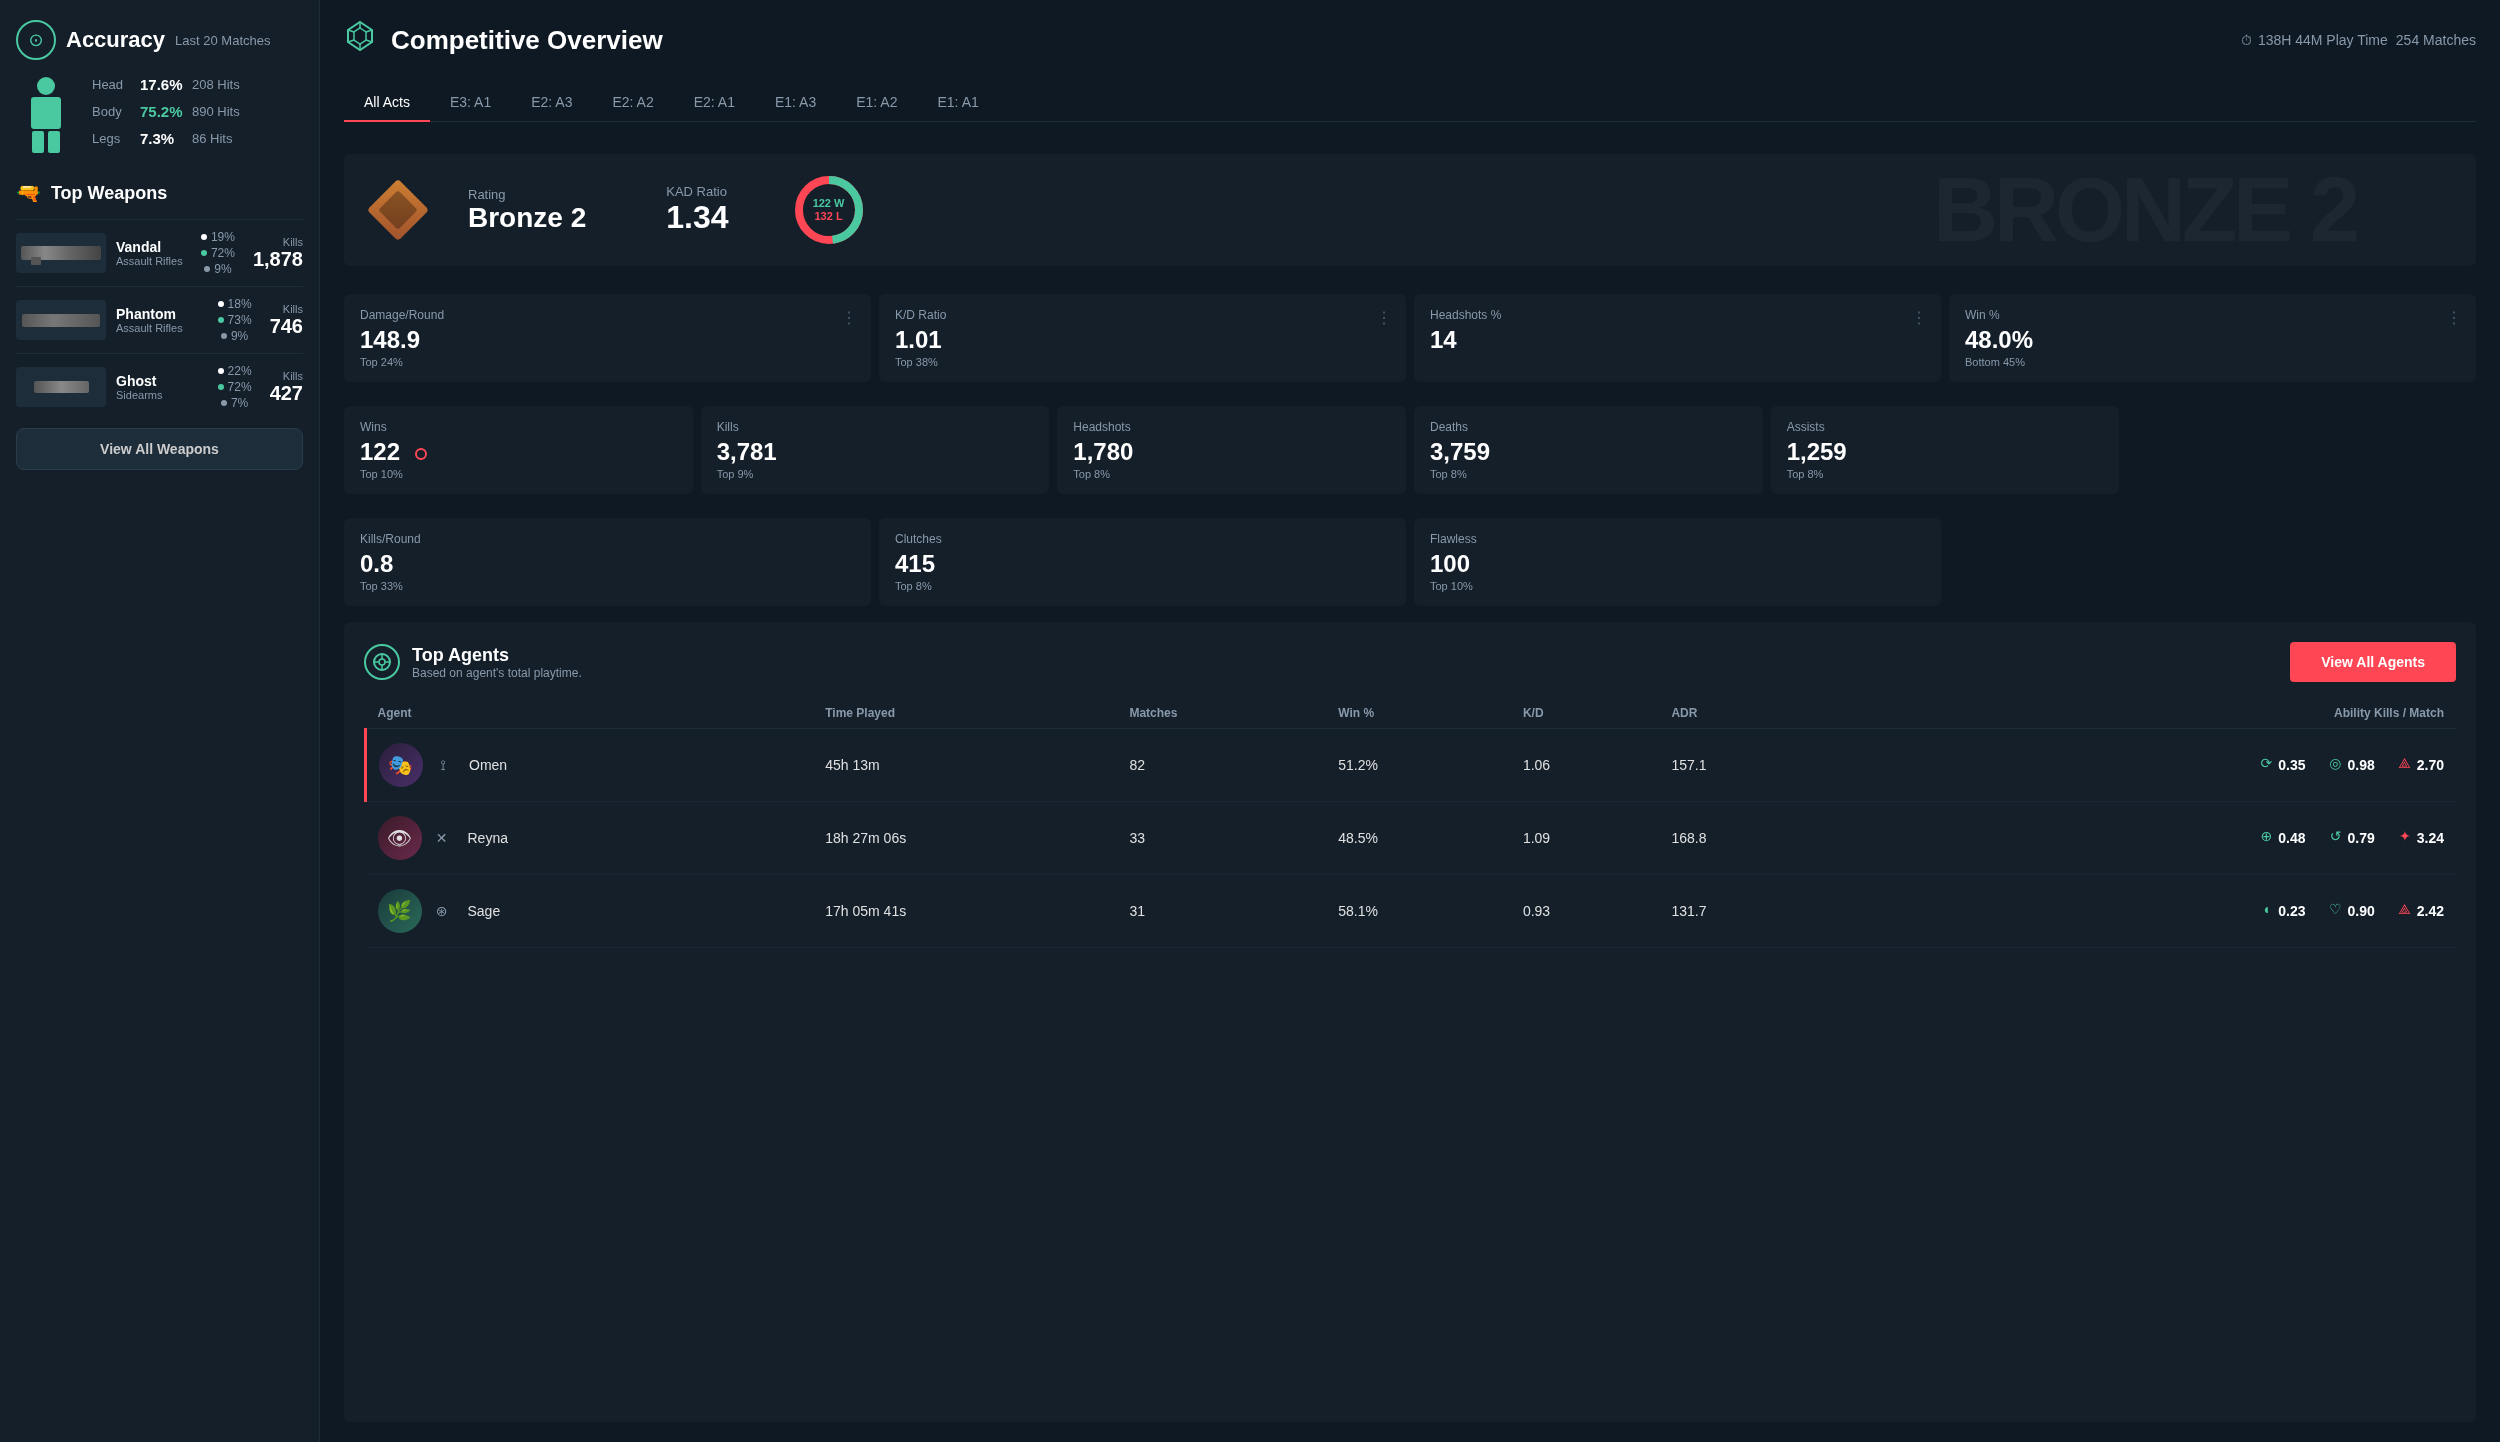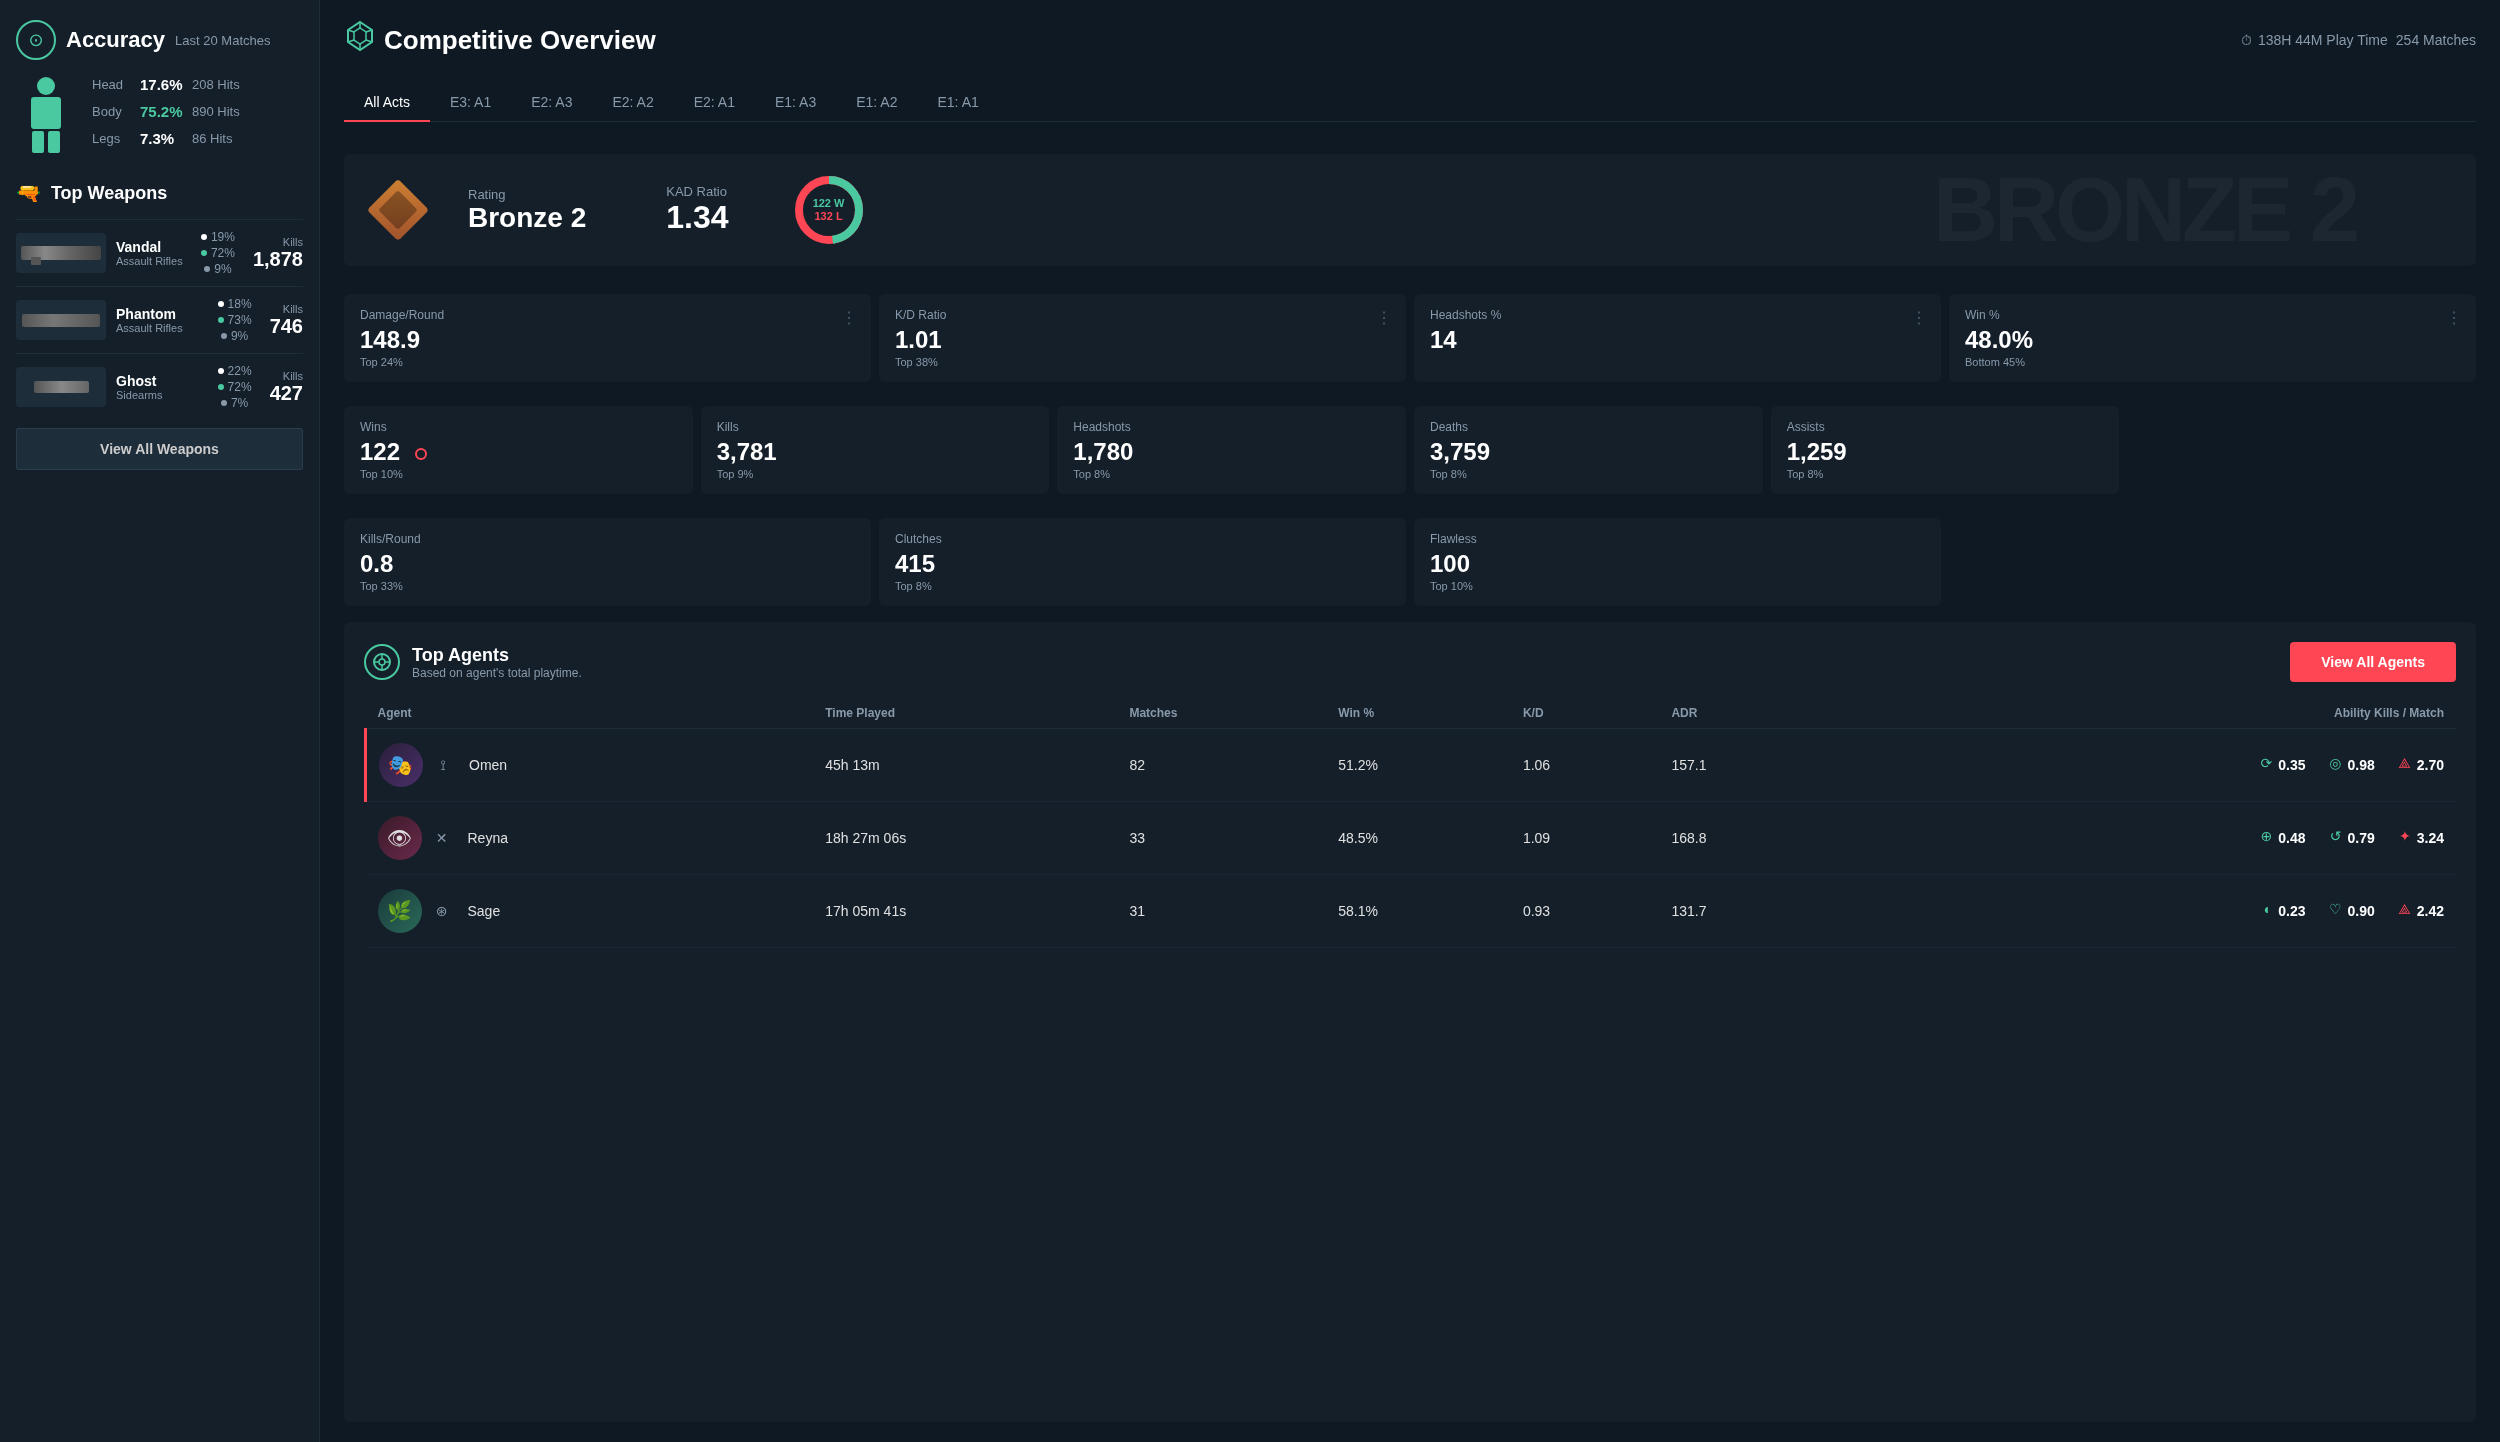--- a/index.html
+++ b/index.html
@@ -220,32 +220,32 @@
       font-size: 20px;
       font-weight: bold;
       color: #fff;
     }
     .view-all-btn {
       background: #1e2d3a;
       border: 1px solid #2a3d4e;
       color: #ccc;
       padding: 12px;
       text-align: center;
-      border-radius: 2px;
+      border-radius: 8px;
       cursor: pointer;
       font-size: 14px;
       font-weight: bold;
       margin-top: 8px;
     }
 
     
     .comp-header {
       display: flex;
       align-items: center;
-      gap: 8px;
+      gap: 15px;
       margin-bottom: 8px;
     }
     .comp-header .icon {
       color: #4ac8a0;
       font-size: 28px;
     }
     .comp-header h2 {
       font-size: 26px;
       font-weight: bold;
       color: #fff;

